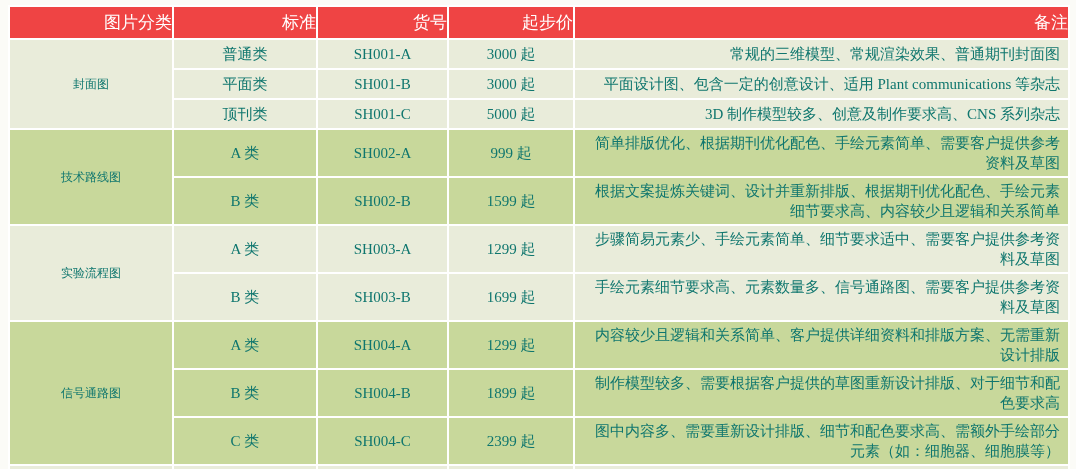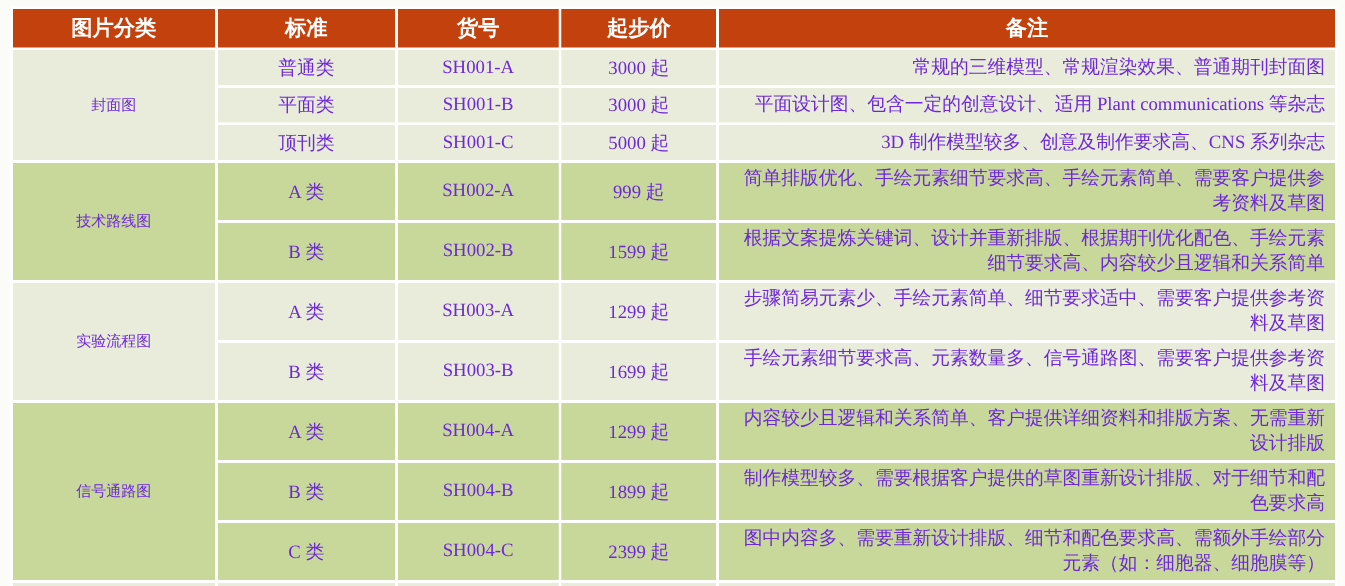--- a/index.html
+++ b/index.html
@@ -22,32 +22,33 @@
   }
   col.c1 { width: 164px; }
   col.c2 { width: 144px; }
   col.c3 { width: 131px; }
   col.c4 { width: 126px; }
   col.c5 { width: 495px; }
   th, td {
     border: 2px solid #ffffff;
     text-align: center;
     vertical-align: middle;
-    color: #6d28d9;
+    color: #0f766e;
     font-size: 15px;
     padding: 0;
     overflow: hidden;
   }
   th {
-    background: #c2410c;
+    background: #ef4444;
     color: #ffffff;
     font-family: "Liberation Sans", "DejaVu Sans", sans-serif;
-    font-weight: bold;
+    font-weight: normal;
     font-size: 17px;
     height: 33px;
+    text-align: right;
   }
   .bg-light { background: #e9ecda; }
   .bg-green { background: #c8d89b; }
   td.note {
     text-align: right;
     padding: 3px 8px 3px 9px;
     line-height: 20px;
   }
   td.category { font-size: 12px; }
   tr.r-cover  { height: 30px; }
@@ -97,21 +98,21 @@
         <td class="bg-light">SH001-C</td>
         <td class="bg-light">5000 起</td>
         <td class="bg-light note">3D 制作模型较多、创意及制作要求高、CNS 系列杂志</td>
       </tr>
 
       <tr class="r-tech">
         <td class="bg-green category" rowspan="2">技术路线图</td>
         <td class="bg-green">A 类</td>
         <td class="bg-green">SH002-A</td>
         <td class="bg-green">999 起</td>
-        <td class="bg-green note">简单排版优化、手绘元素细节要求高、手绘元素简单、需要客户提供参考资料及草图</td>
+        <td class="bg-green note">简单排版优化、根据期刊优化配色、手绘元素简单、需要客户提供参考资料及草图</td>
       </tr>
       <tr class="r-tech">
         <td class="bg-green">B 类</td>
         <td class="bg-green">SH002-B</td>
         <td class="bg-green">1599 起</td>
         <td class="bg-green note">根据文案提炼关键词、设计并重新排版、根据期刊优化配色、手绘元素细节要求高、内容较少且逻辑和关系简单</td>
       </tr>
 
       <tr class="r-flow">
         <td class="bg-light category" rowspan="2">实验流程图</td>

